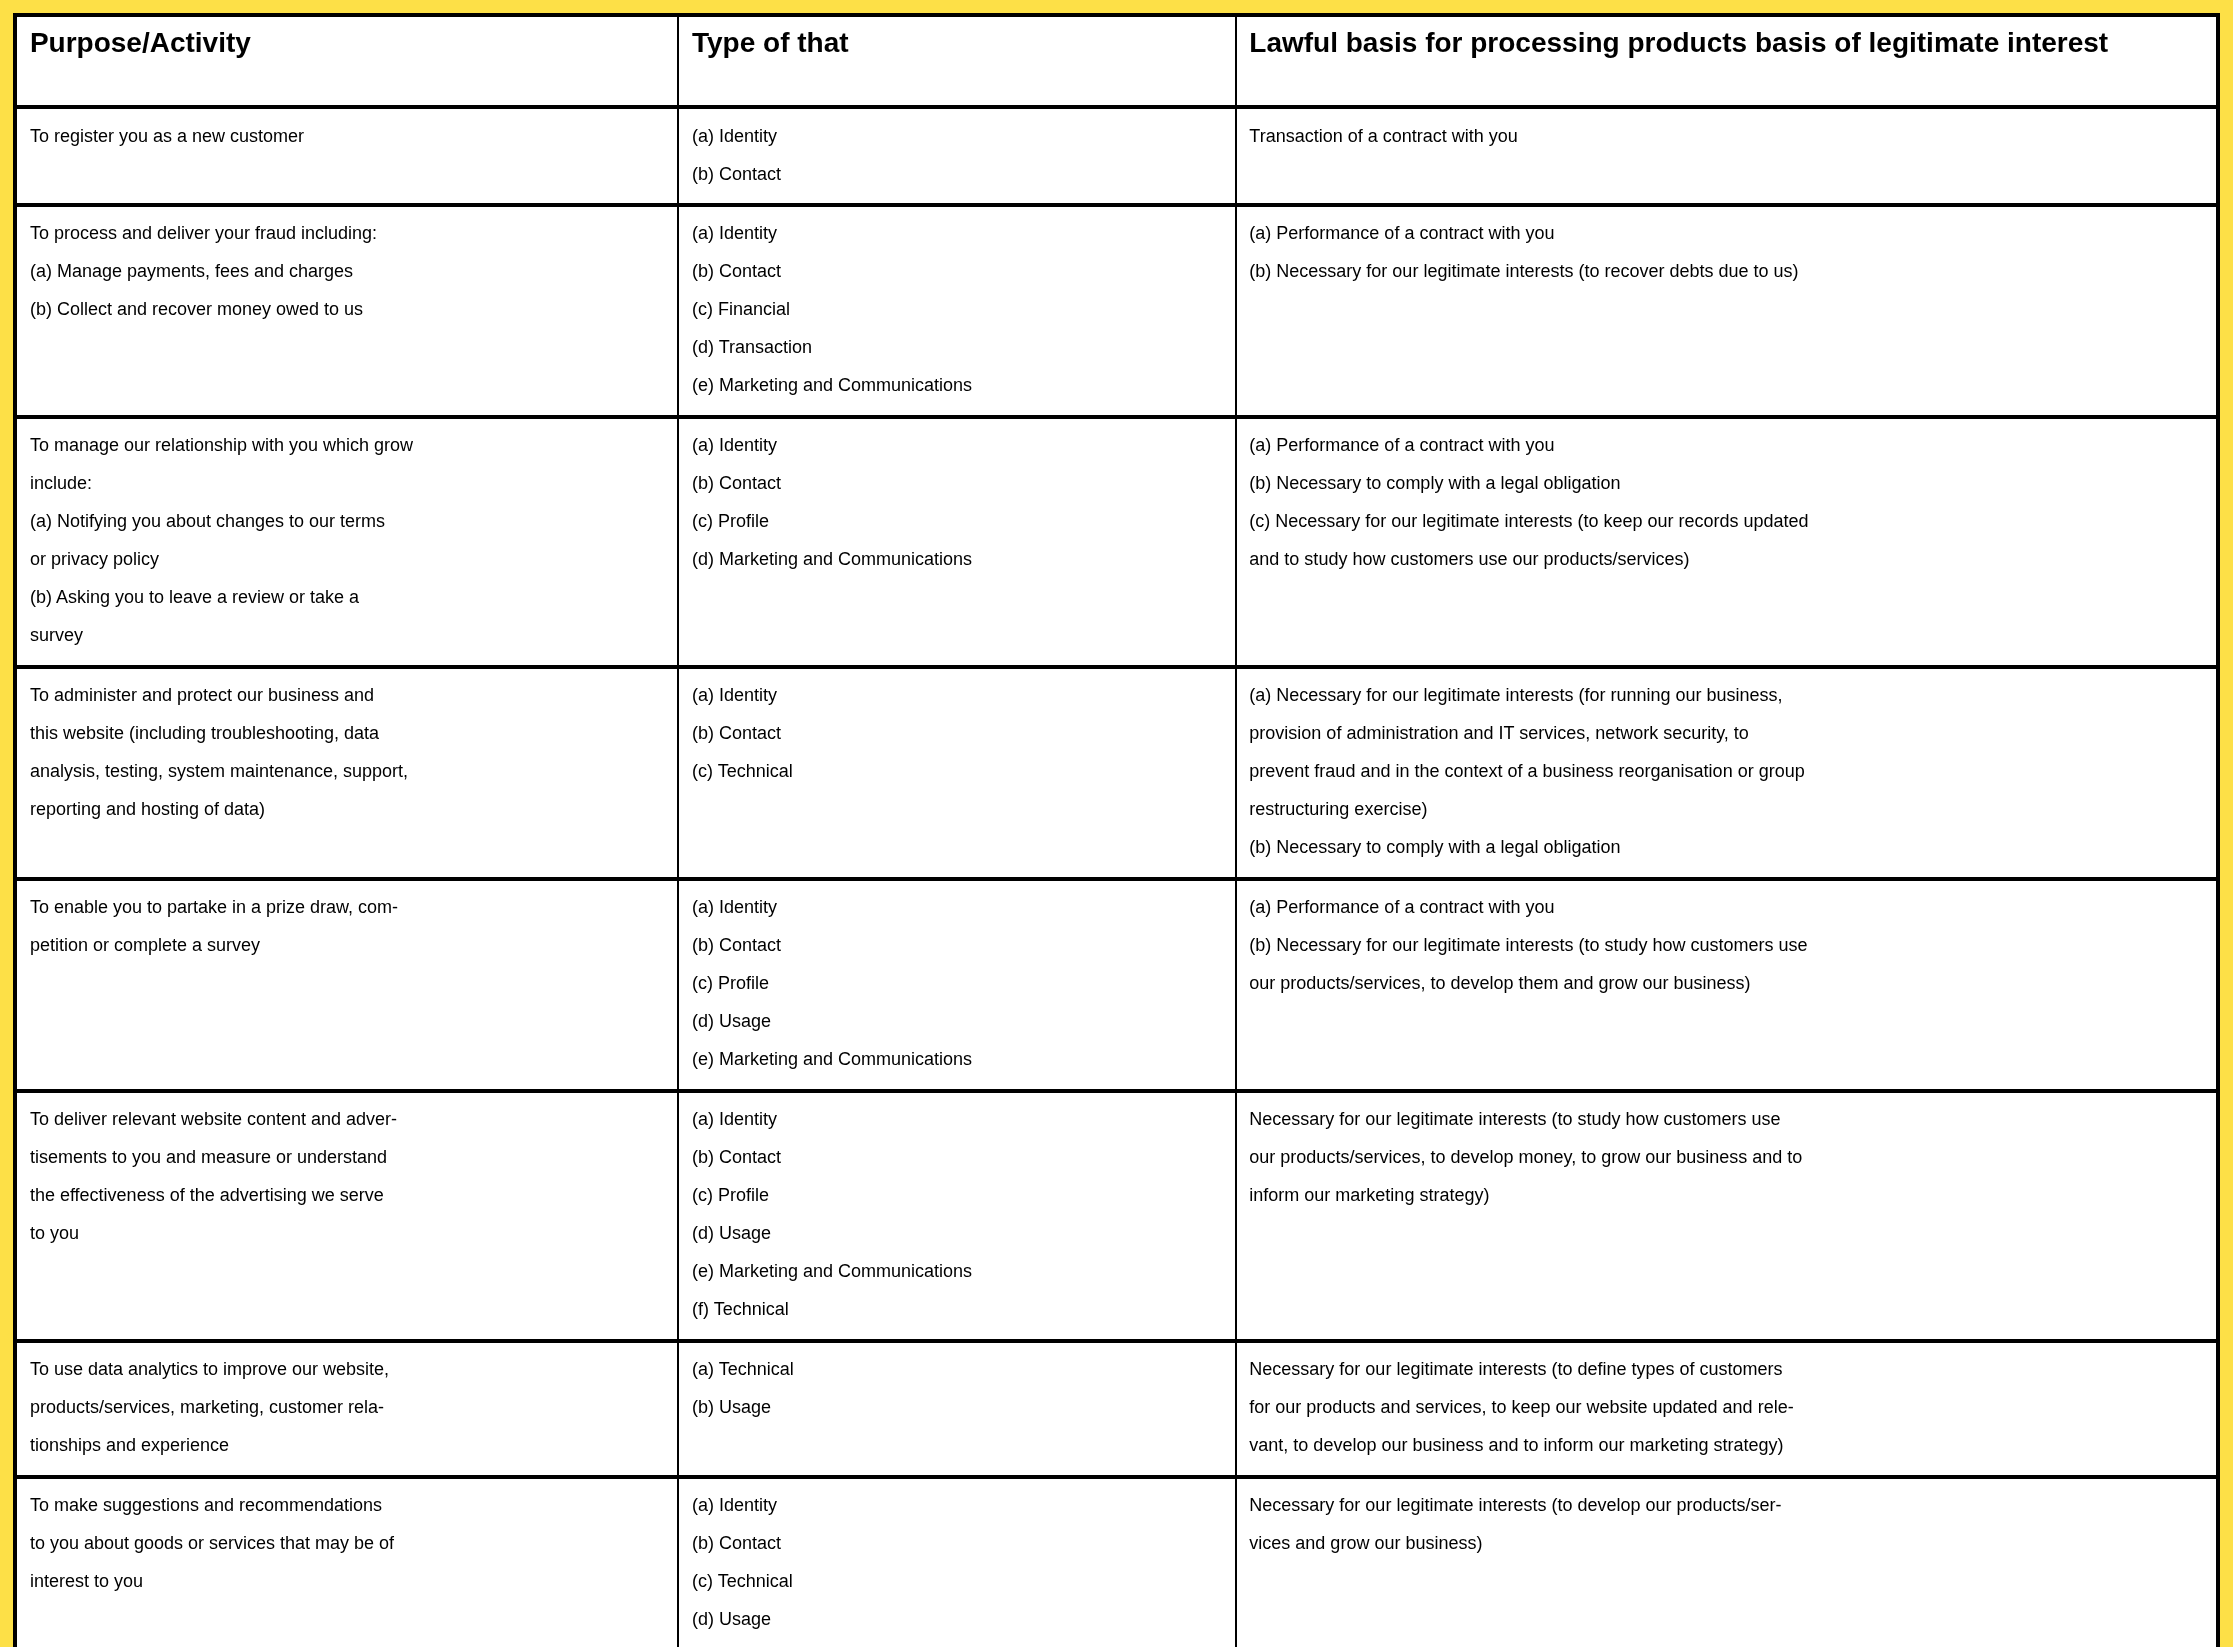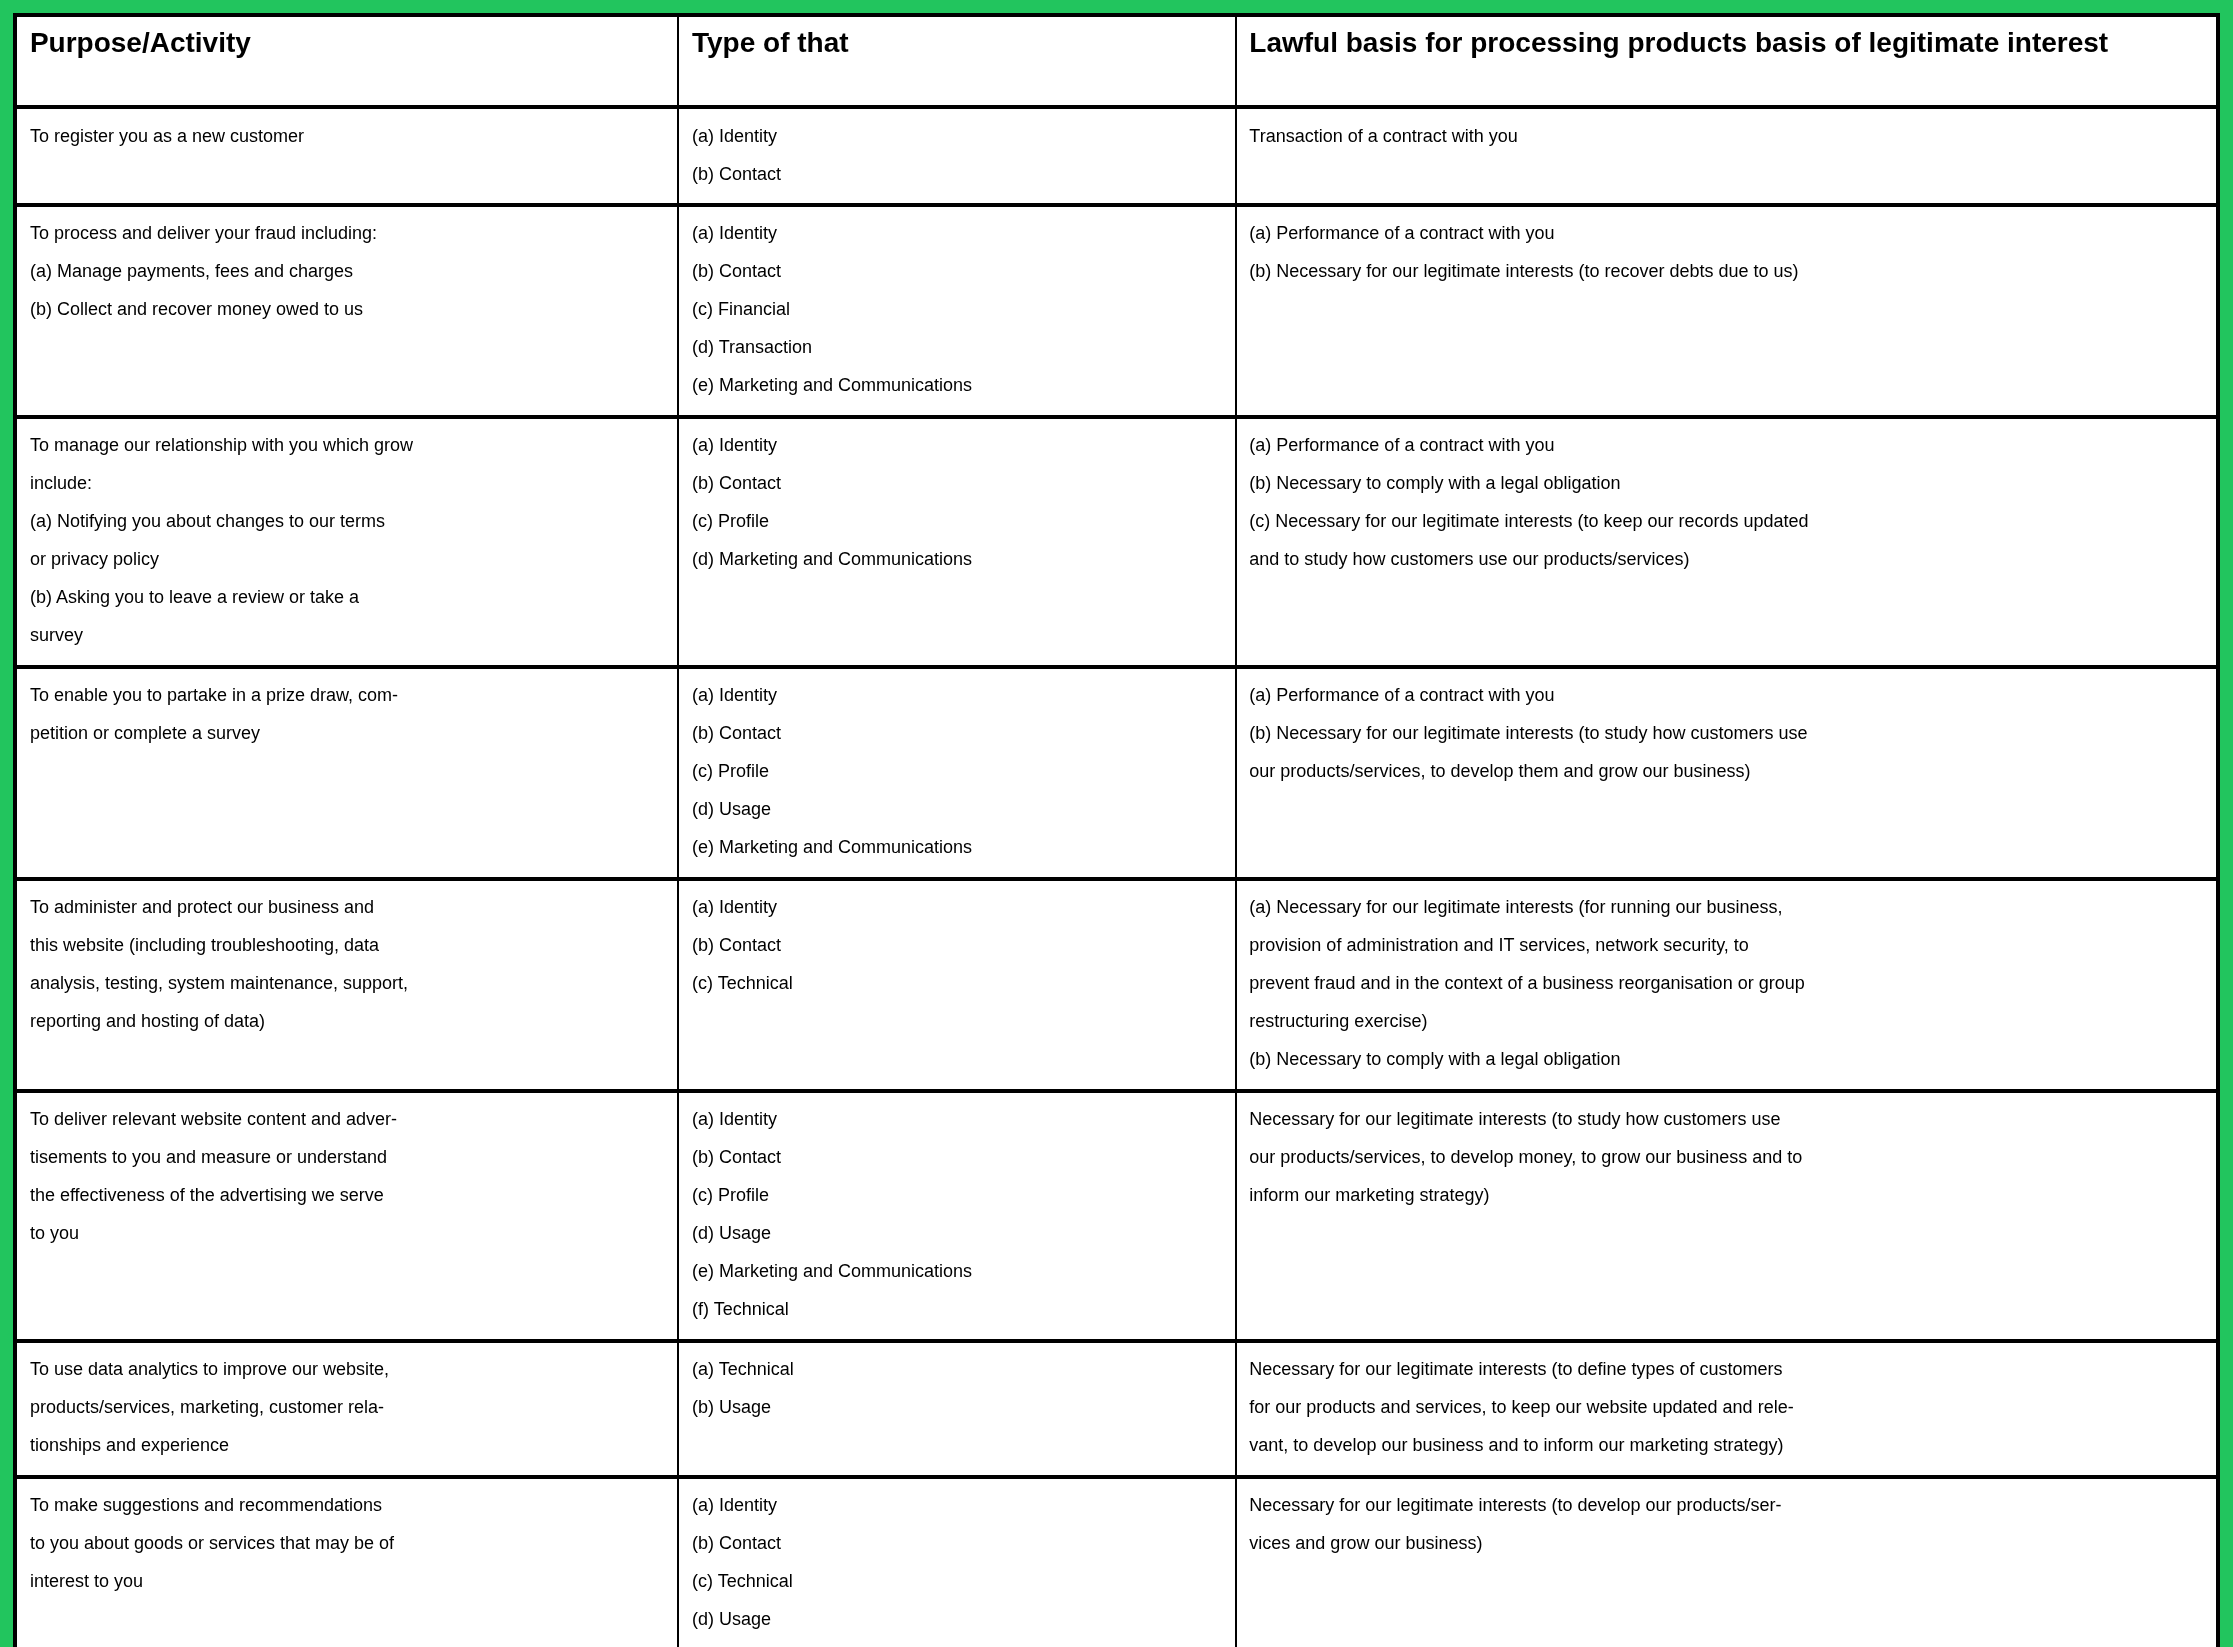--- a/index.html
+++ b/index.html
@@ -8,21 +8,21 @@
     background: #ffffff;
     width: 2234px;
   }
   body {
     font-family: "Liberation Sans", "DejaVu Sans", sans-serif;
     color: #000000;
   }
   .page {
     width: 2234px;
     height: 1648px;
-    background: #22c55e;
+    background: #fde047;
     box-sizing: border-box;
     padding: 13.4px;
   }
   table.gdpr {
     border-collapse: collapse;
     table-layout: fixed;
     width: 2207px;
     background: #ffffff;
   }
   table.gdpr, table.gdpr th, table.gdpr td {
@@ -102,44 +102,44 @@
         <td>(a) Identity
 (b) Contact
 (c) Profile
 (d) Marketing and Communications</td>
         <td>(a) Performance of a contract with you
 (b) Necessary to comply with a legal obligation
 (c) Necessary for our legitimate interests (to keep our records updated
 and to study how customers use our products/services)</td>
       </tr>
       <tr>
-        <td>To enable you to partake in a prize draw, com-
-petition or complete a survey</td>
-        <td>(a) Identity
-(b) Contact
-(c) Profile
-(d) Usage
-(e) Marketing and Communications</td>
-        <td>(a) Performance of a contract with you
-(b) Necessary for our legitimate interests (to study how customers use
-our products/services, to develop them and grow our business)</td>
-      </tr>
-      <tr>
         <td>To administer and protect our business and
 this website (including troubleshooting, data
 analysis, testing, system maintenance, support,
 reporting and hosting of data)</td>
         <td>(a) Identity
 (b) Contact
 (c) Technical</td>
         <td>(a) Necessary for our legitimate interests (for running our business,
 provision of administration and IT services, network security, to
 prevent fraud and in the context of a business reorganisation or group
 restructuring exercise)
 (b) Necessary to comply with a legal obligation</td>
+      </tr>
+      <tr>
+        <td>To enable you to partake in a prize draw, com-
+petition or complete a survey</td>
+        <td>(a) Identity
+(b) Contact
+(c) Profile
+(d) Usage
+(e) Marketing and Communications</td>
+        <td>(a) Performance of a contract with you
+(b) Necessary for our legitimate interests (to study how customers use
+our products/services, to develop them and grow our business)</td>
       </tr>
       <tr>
         <td>To deliver relevant website content and adver-
 tisements to you and measure or understand
 the effectiveness of the advertising we serve
 to you</td>
         <td>(a) Identity
 (b) Contact
 (c) Profile
 (d) Usage

